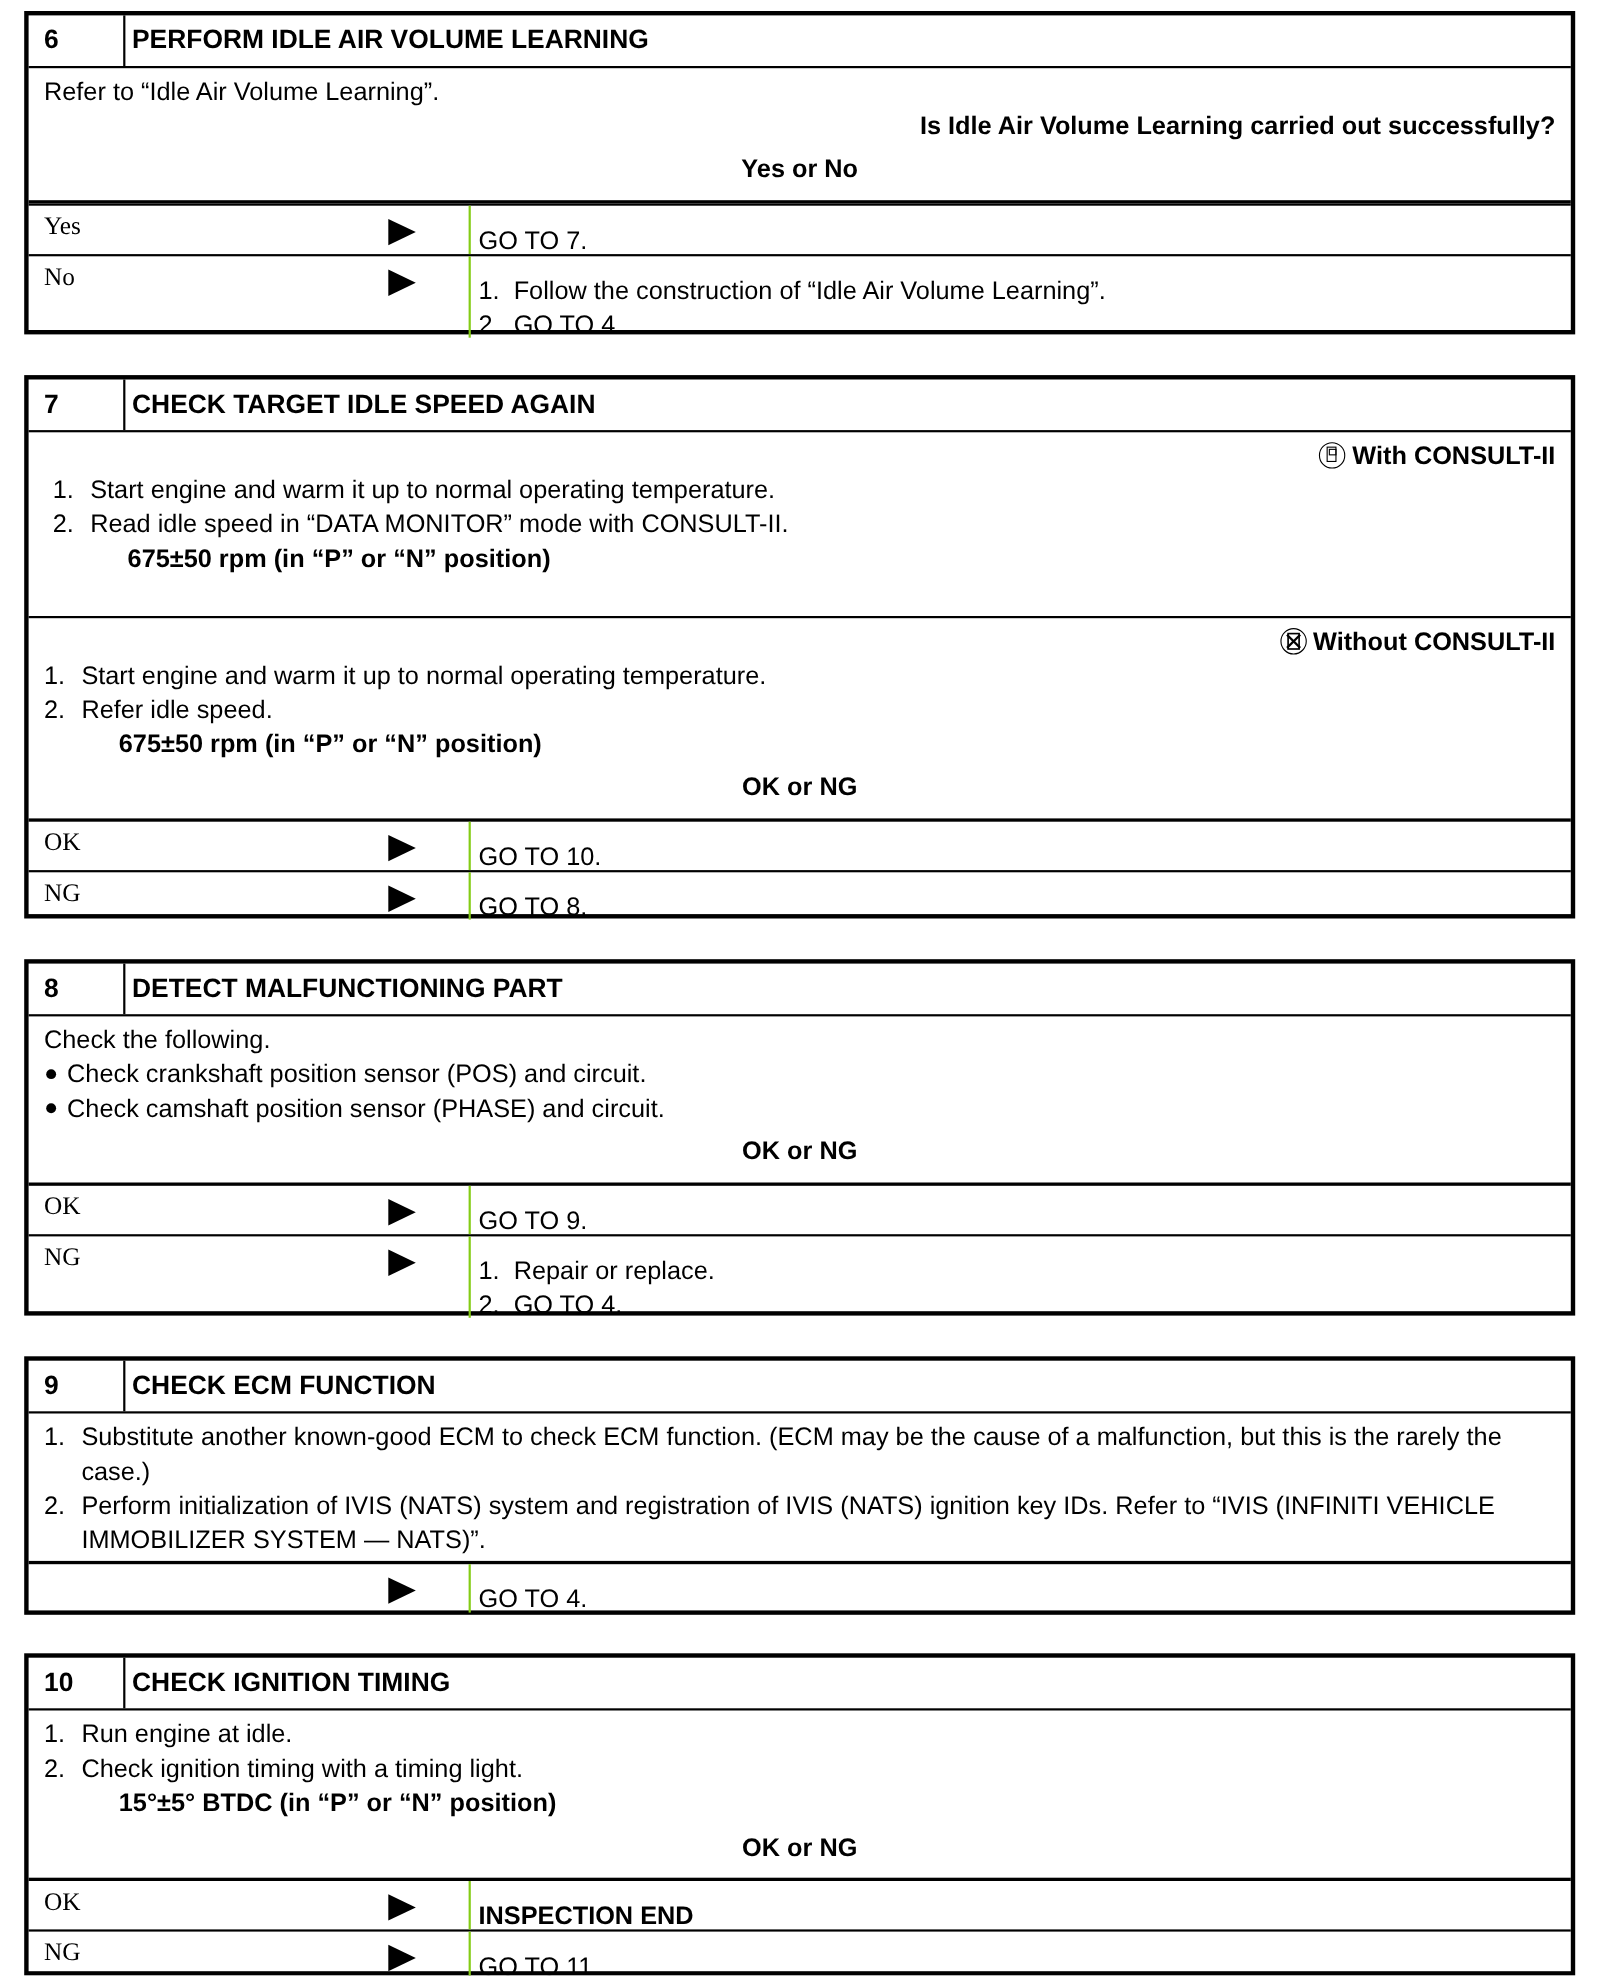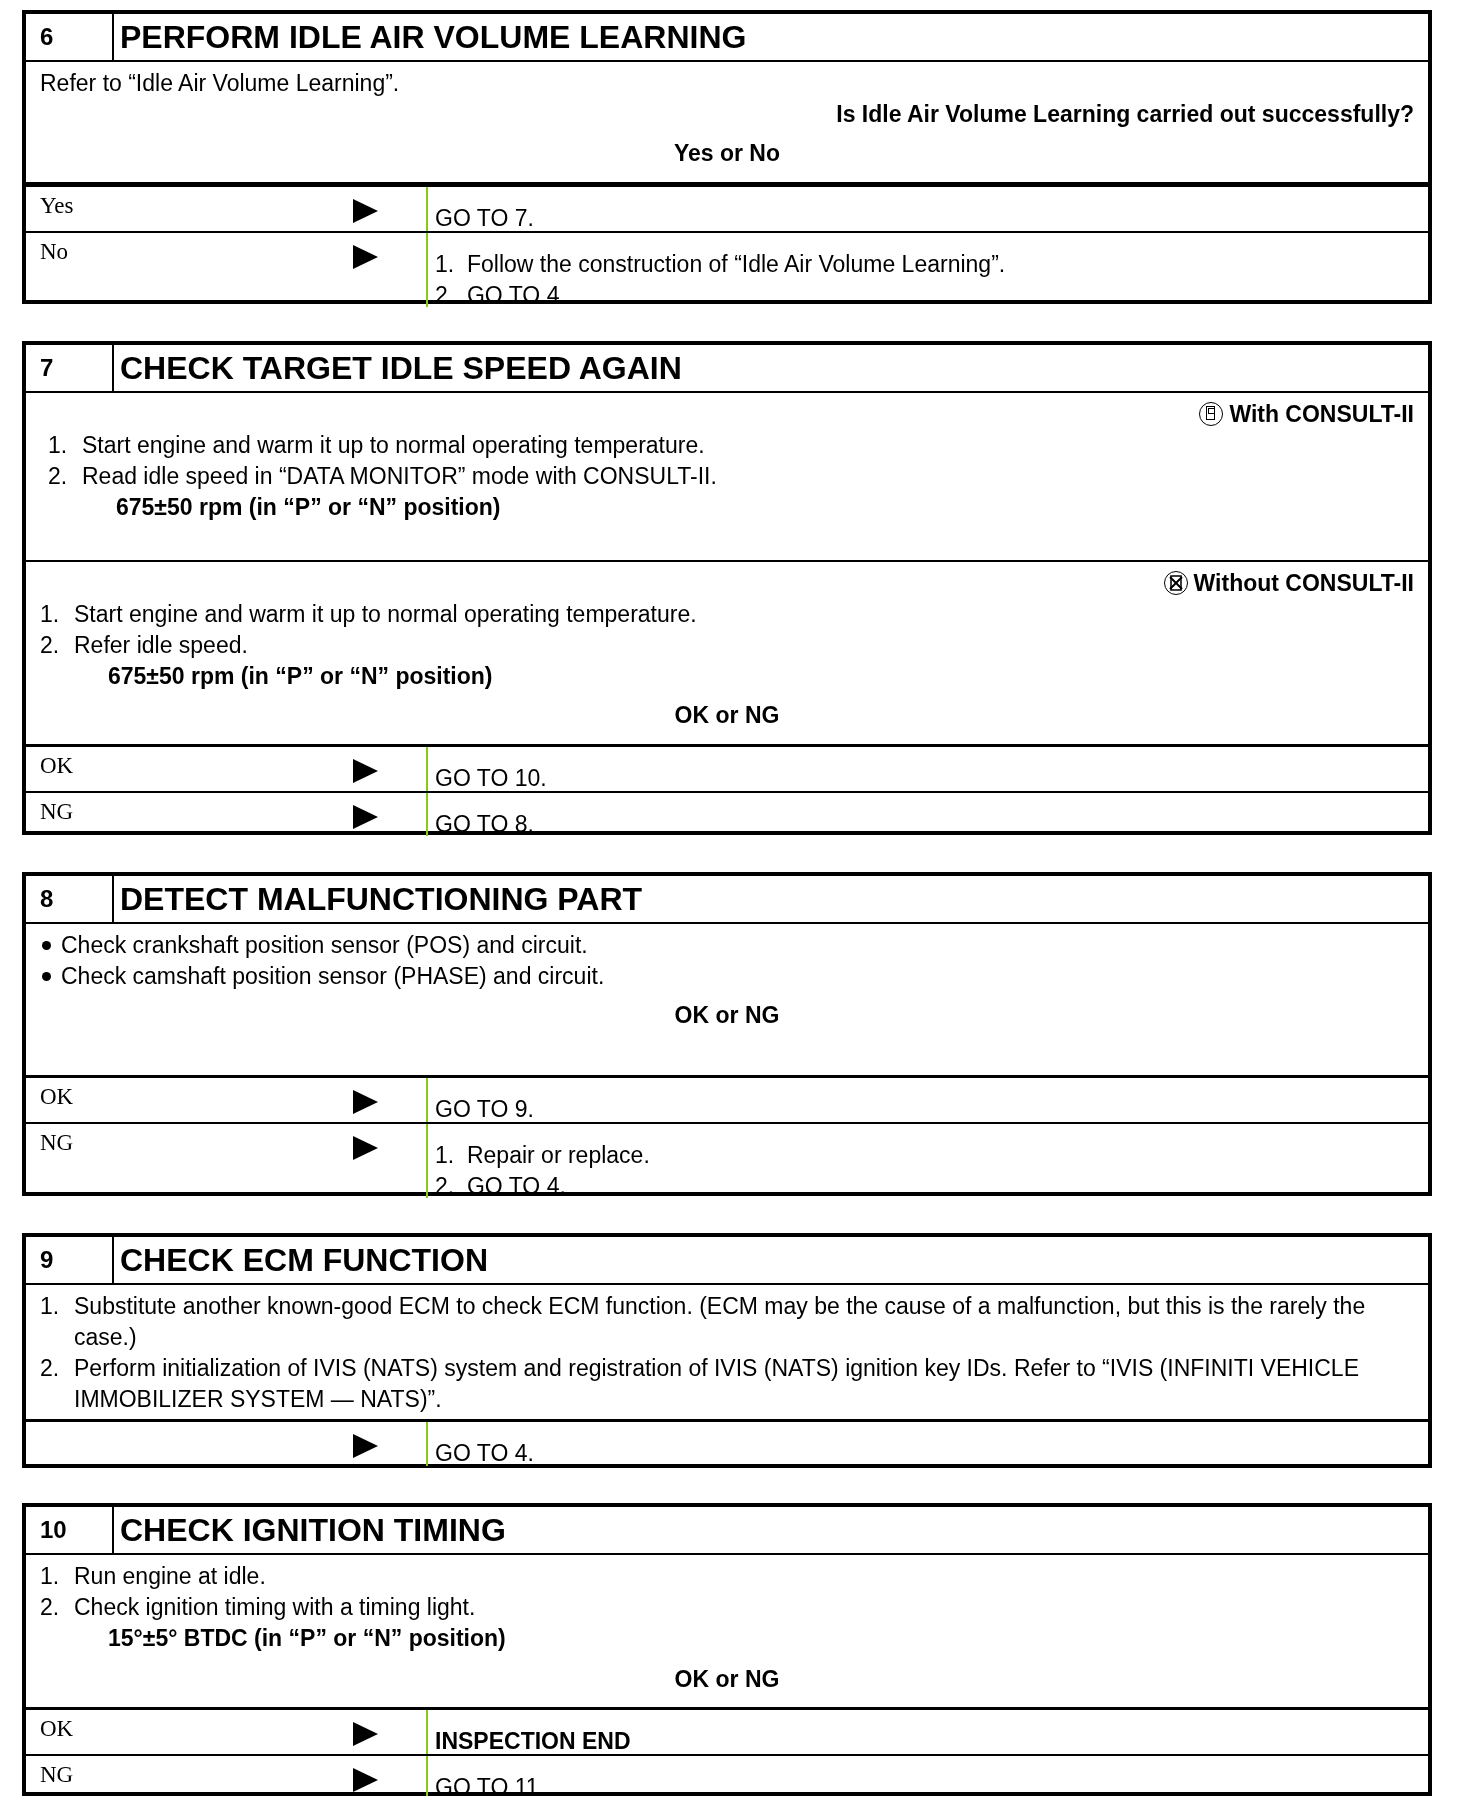--- a/index.html
+++ b/index.html
@@ -1,21 +1,21 @@
 <!DOCTYPE html>
 <html><head>
 <meta charset="utf-8">
 <style>
   html,body{margin:0;padding:0;background:#fff;}
   body{width:1472px;height:1796px;position:relative;overflow:hidden;
        font-family:"Liberation Sans","DejaVu Sans",sans-serif;color:#000;font-size:23px;}
   .tbl{position:absolute;left:22px;width:1410px;border:4px solid #000;box-sizing:border-box;}
   .hdr{display:flex;border-bottom:2px solid #000;height:46px;align-items:center;}
   .hdr .num{width:88px;padding-left:14px;box-sizing:border-box;font-weight:bold;font-size:24px;border-right:2px solid #000;height:100%;display:flex;align-items:center;}
-  .hdr .title{padding-left:6px;font-weight:bold;font-size:32px;}
+  .hdr .title{padding-left:6px;font-weight:bold;font-size:24px;}
   .body{padding:6px 14px 0 14px;box-sizing:border-box;line-height:31px;position:relative;border-bottom:3px solid #000;}
   .body.split{border-bottom:2px solid #000;}
   .b{font-weight:bold;text-align:right;}
   .indent{padding-left:68px;font-weight:bold;}
   .li{display:flex;}
   .li .n{width:34px;flex:none;}
   .verdict{text-align:center;font-weight:bold;margin-top:8px;height:38px;}
   .row{display:flex;min-height:43px;border-top:2px solid #000;}
   .row:first-of-type{border-top:none;}
   .row .lab{width:402px;box-sizing:border-box;padding:6px 14px;position:relative;border-right:2px solid #84cc16;font-family:Liberation Serif, serif;}
@@ -102,20 +102,21 @@
       </div>
   </div>
 </div>
 
 <div class="tbl" style="top:872px;height:324px;">
   <div class="hdr">
     <div class="num">8</div>
     <div class="title">DETECT MALFUNCTIONING PART</div>
   </div>
   <div class="body" style="height:154px;">
+    <div>Check the following.</div>
     <div><span class="bullet"></span><span>Check crankshaft position sensor (POS) and circuit.</span></div>
     <div><span class="bullet"></span><span>Check camshaft position sensor (PHASE) and circuit.</span></div>
     <div class="verdict">OK or NG</div>
   </div>
   <div class="row" style="height:44px;border-top:none;">
     <div class="lab"><span>OK</span><span class="arrow"></span></div>
     <div class="res">
         <div>GO TO 9.</div>
       </div>
   </div>

